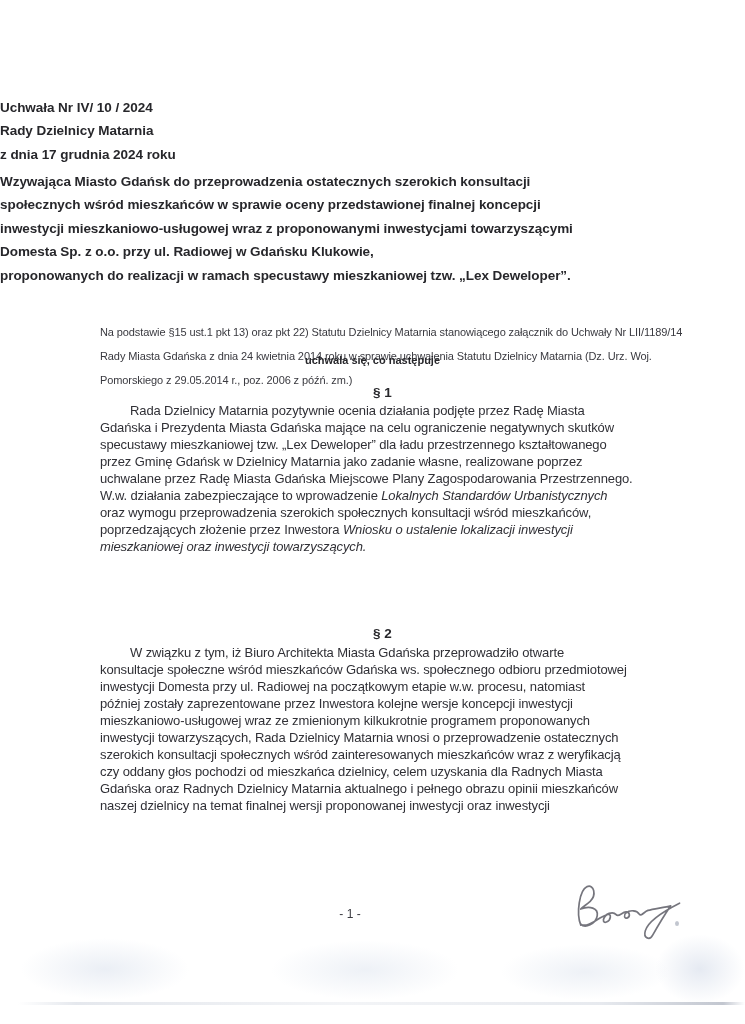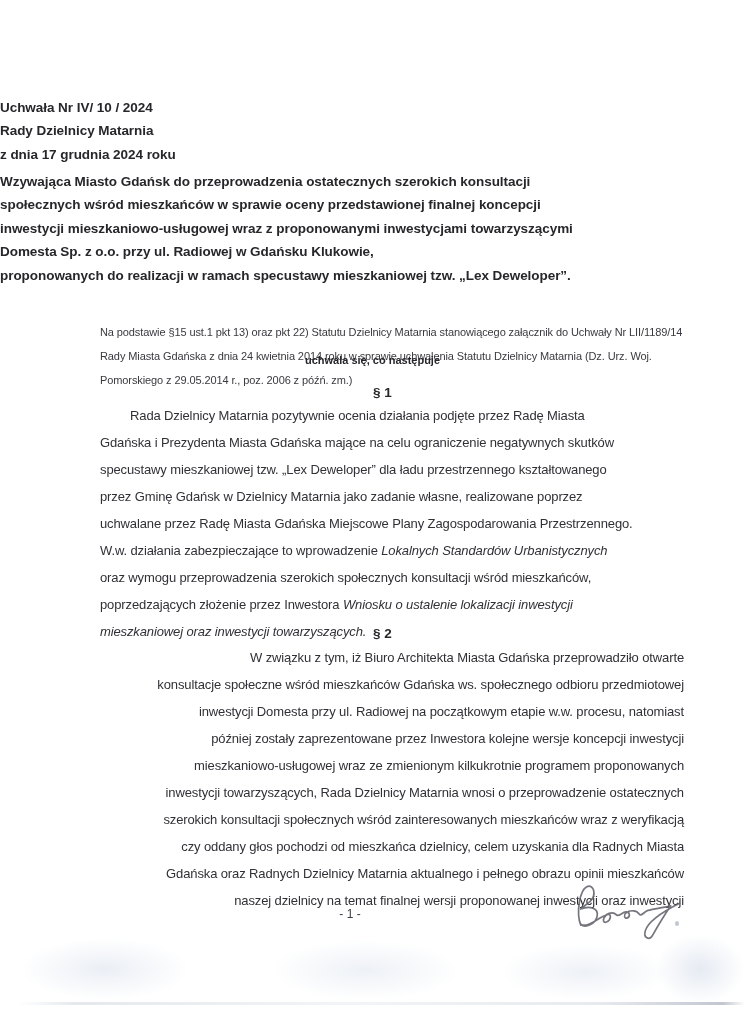--- a/index.html
+++ b/index.html
@@ -46,28 +46,28 @@
     text-align:center;
     font-weight:bold;
     font-size:13.5px;
     color:#27272b;
   }
   .s1-head{top:385px;}
   .s2-head{top:626px;}
   .body-par{
     left:100px; width:584px;
     font-size:13px;
-    line-height:27px;
+    line-height:17px;
     letter-spacing:-0.12px;
     white-space:pre-line;
     text-indent:30px;
     color:#303036;
   }
   .par-1{top:402px;}
-  .par-2{top:644px;text-align:right;}
+  .par-2{top:644px;}
   .page-number{
     top:907px; left:0; width:700px;
     text-align:center;
     font-size:12px;
     color:#3a3a40;
   }
   .signature-svg{
     top:874px; left:566px;
     transform:rotate(-4deg);
   }

